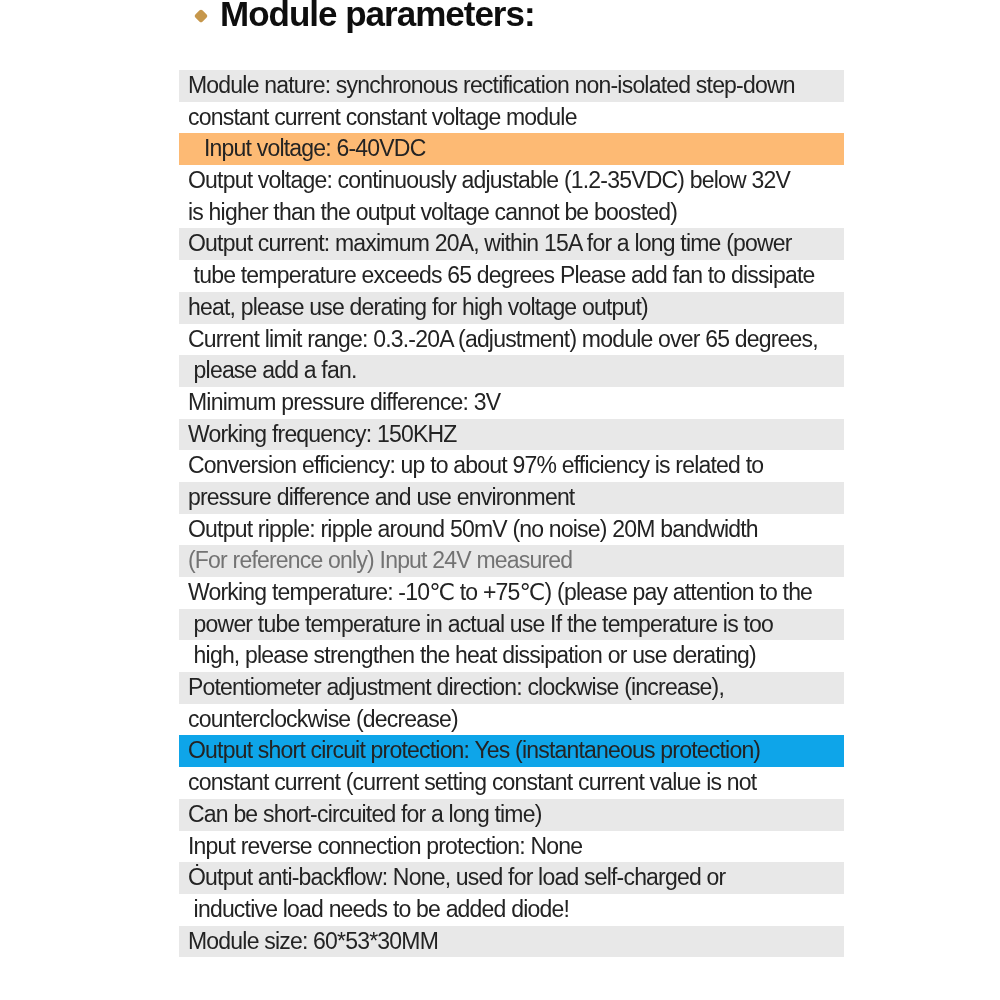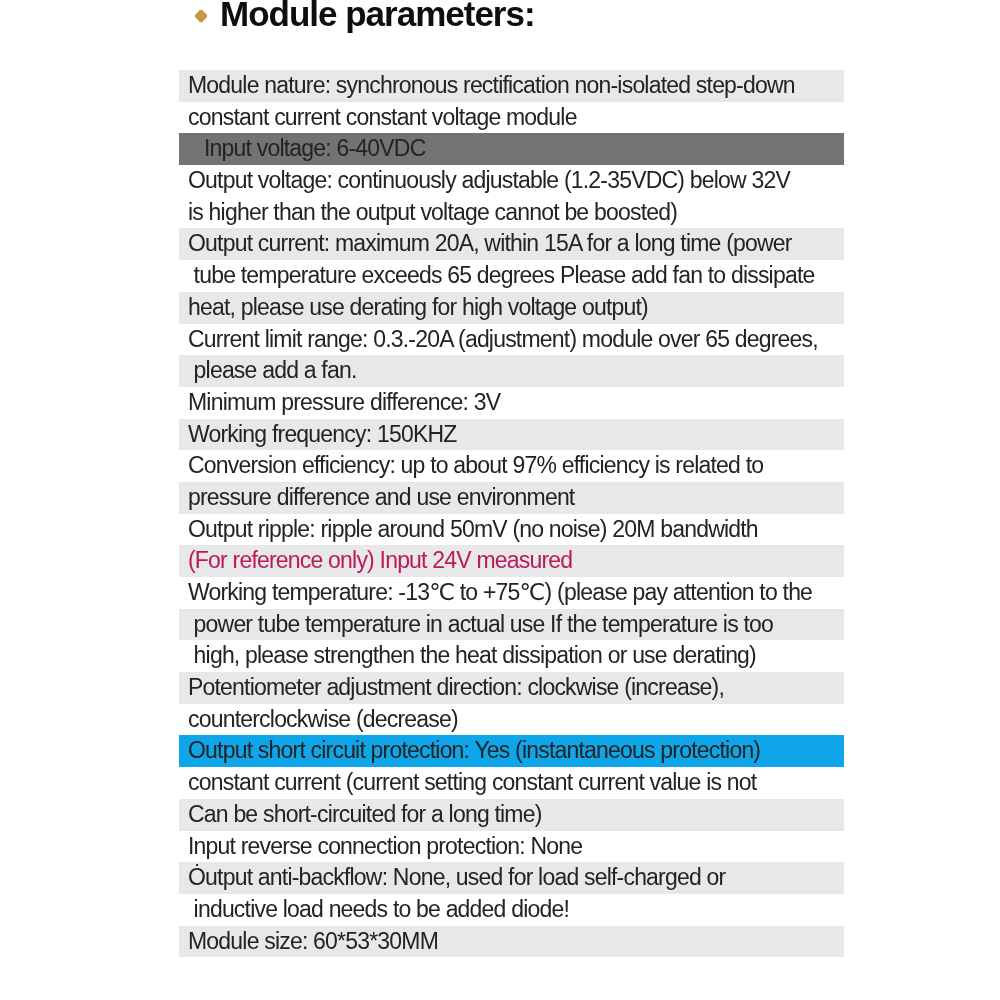--- a/index.html
+++ b/index.html
@@ -53,35 +53,35 @@
 <body>
 
 <div class="header">
   <span class="bullet" style="background: rgb(198, 151, 75);"></span>
   <h1 class="page-title">Module parameters:</h1>
 </div>
 
 <div class="param-list">
     <div class="param-line" style="color: rgb(35, 35, 35); background: rgb(232, 232, 232);">Module nature: synchronous rectification non-isolated step-down</div>
     <div class="param-line" style="color: rgb(35, 35, 35);">constant current constant voltage module</div>
-    <div class="param-line" style="color: rgb(35, 35, 35); background: #737373; padding-left: 25px;">Input voltage: 6-40VDC</div>
+    <div class="param-line" style="color: rgb(35, 35, 35); background: #fdba74; padding-left: 25px;">Input voltage: 6-40VDC</div>
     <div class="param-line" style="color: rgb(35, 35, 35);">Output voltage: continuously adjustable (1.2-35VDC) below 32V</div>
     <div class="param-line" style="color: rgb(35, 35, 35);">is higher than the output voltage cannot be boosted)</div>
     <div class="param-line" style="color: rgb(35, 35, 35); background: rgb(232, 232, 232);">Output current: maximum 20A, within 15A for a long time (power</div>
     <div class="param-line" style="color: rgb(35, 35, 35);"> tube temperature exceeds 65 degrees Please add fan to dissipate</div>
     <div class="param-line" style="color: rgb(35, 35, 35); background: rgb(232, 232, 232);">heat, please use derating for high voltage output)</div>
     <div class="param-line" style="color: rgb(35, 35, 35);">Current limit range: 0.3.-20A (adjustment) module over 65 degrees,</div>
     <div class="param-line" style="color: rgb(35, 35, 35); background: rgb(232, 232, 232);"> please add a fan.</div>
     <div class="param-line" style="color: rgb(35, 35, 35);">Minimum pressure difference: 3V</div>
     <div class="param-line" style="color: rgb(35, 35, 35); background: rgb(232, 232, 232);">Working frequency: 150KHZ</div>
     <div class="param-line" style="color: rgb(35, 35, 35);">Conversion efficiency: up to about 97% efficiency is related to</div>
     <div class="param-line" style="color: rgb(35, 35, 35); background: rgb(232, 232, 232);">pressure difference and use environment</div>
     <div class="param-line" style="color: rgb(35, 35, 35);">Output ripple: ripple around 50mV (no noise) 20M bandwidth</div>
-    <div class="param-line" style="color: #be185d; background: rgb(232, 232, 232);">(For reference only) Input 24V measured</div>
-    <div class="param-line" style="color: rgb(35, 35, 35);">Working temperature: -13℃ to +75℃) (please pay attention to the</div>
+    <div class="param-line" style="color: #737373; background: rgb(232, 232, 232);">(For reference only) Input 24V measured</div>
+    <div class="param-line" style="color: rgb(35, 35, 35);">Working temperature: -10℃ to +75℃) (please pay attention to the</div>
     <div class="param-line" style="color: rgb(35, 35, 35); background: rgb(232, 232, 232);"> power tube temperature in actual use If the temperature is too</div>
     <div class="param-line" style="color: rgb(35, 35, 35);"> high, please strengthen the heat dissipation or use derating)</div>
     <div class="param-line" style="color: rgb(35, 35, 35); background: rgb(232, 232, 232);">Potentiometer adjustment direction: clockwise (increase),</div>
     <div class="param-line" style="color: rgb(35, 35, 35);">counterclockwise (decrease)</div>
     <div class="param-line" style="color: rgb(35, 35, 35); background: #0ea5e9;">Output short circuit protection: Yes (instantaneous protection)</div>
     <div class="param-line" style="color: rgb(35, 35, 35);">constant current (current setting constant current value is not</div>
     <div class="param-line" style="color: rgb(35, 35, 35); background: rgb(232, 232, 232);">Can be short-circuited for a long time)</div>
     <div class="param-line" style="color: rgb(35, 35, 35);">Input reverse connection protection: None</div>
     <div class="param-line" style="color: rgb(35, 35, 35); background: rgb(232, 232, 232);">Ȯutput anti-backflow: None, used for load self-charged or</div>
     <div class="param-line" style="color: rgb(35, 35, 35);"> inductive load needs to be added diode!</div>

